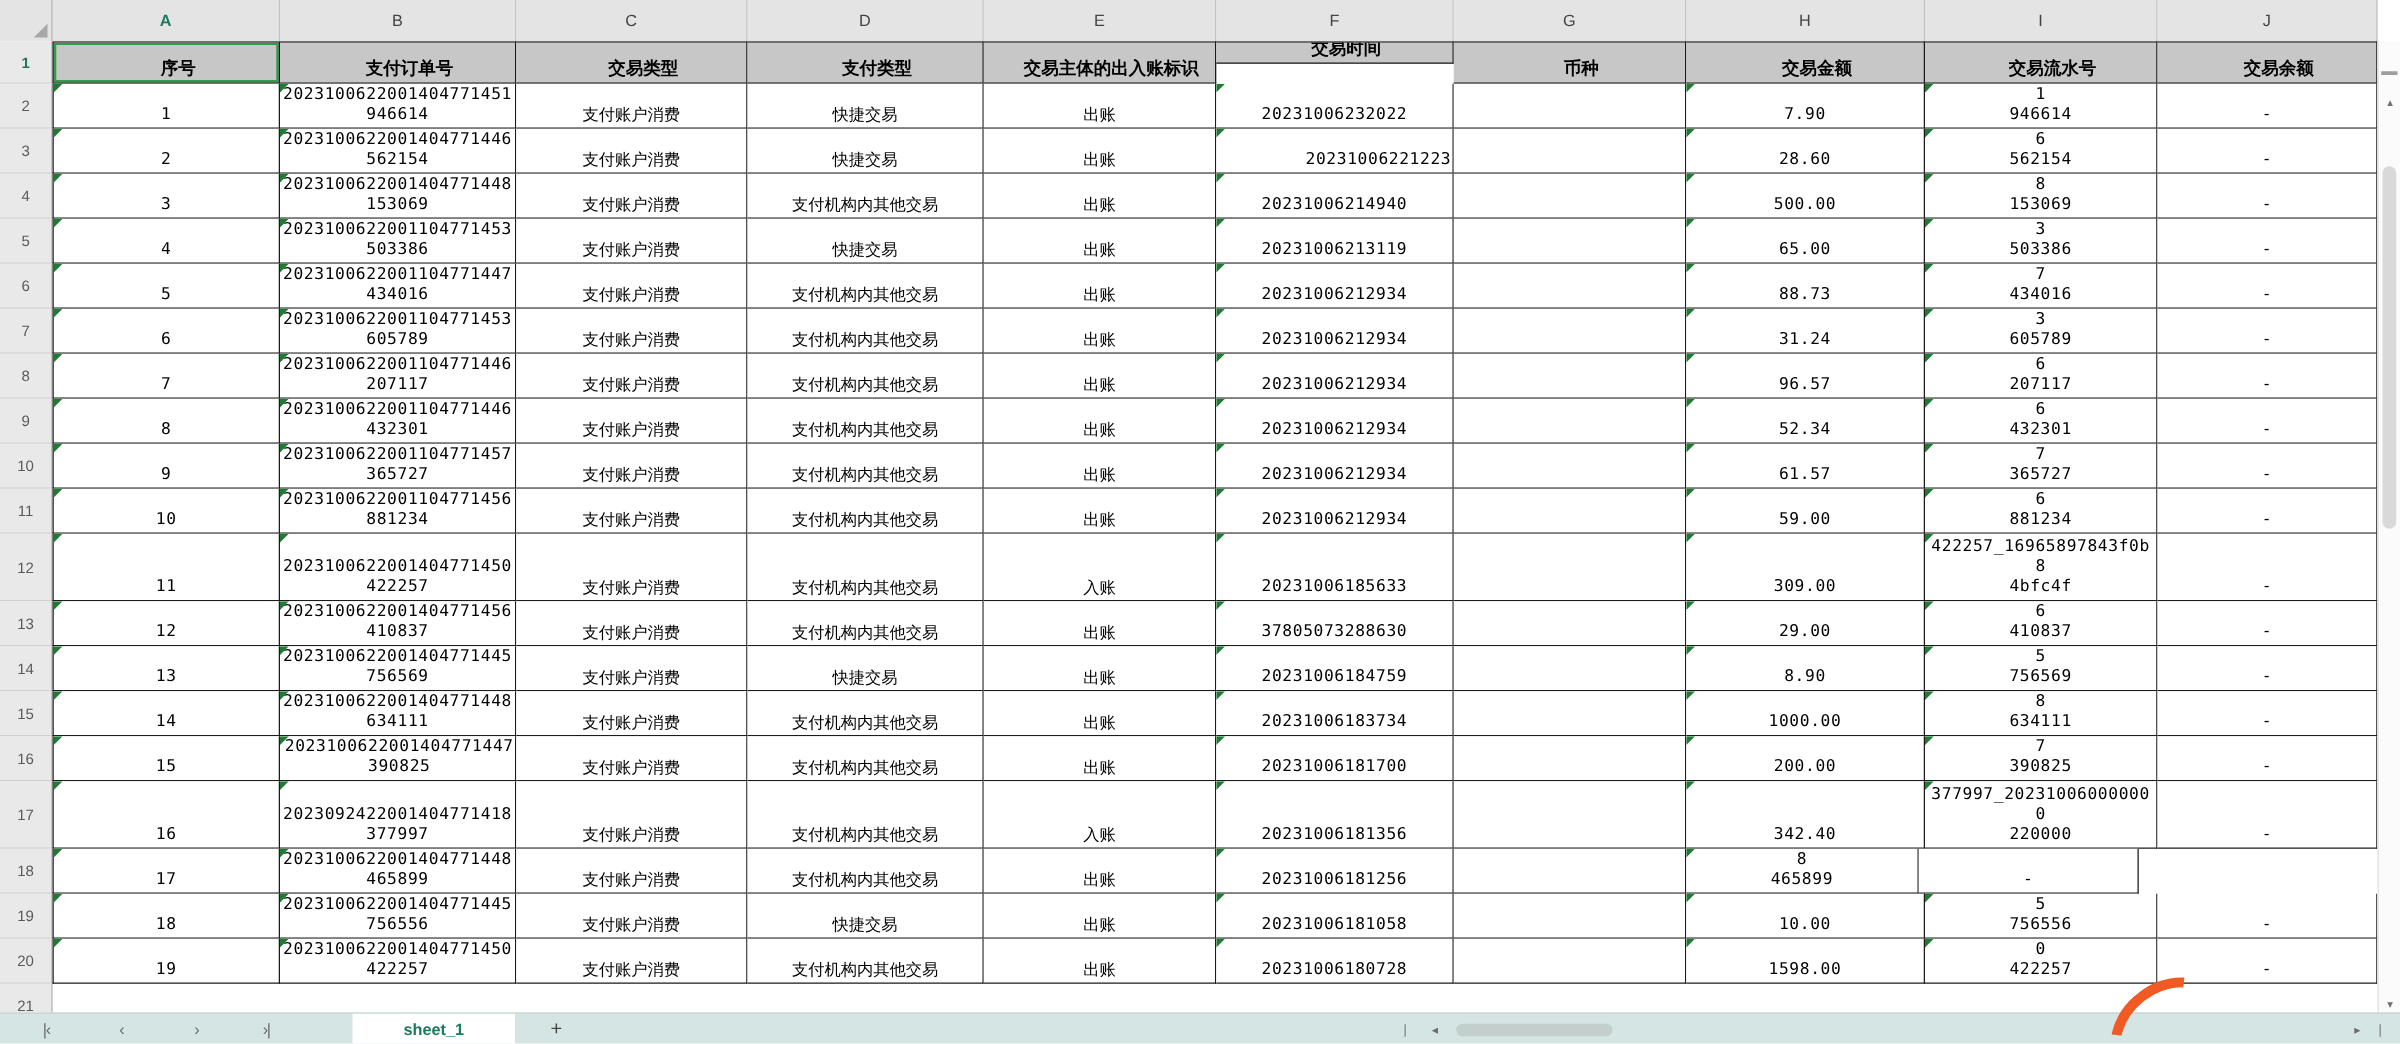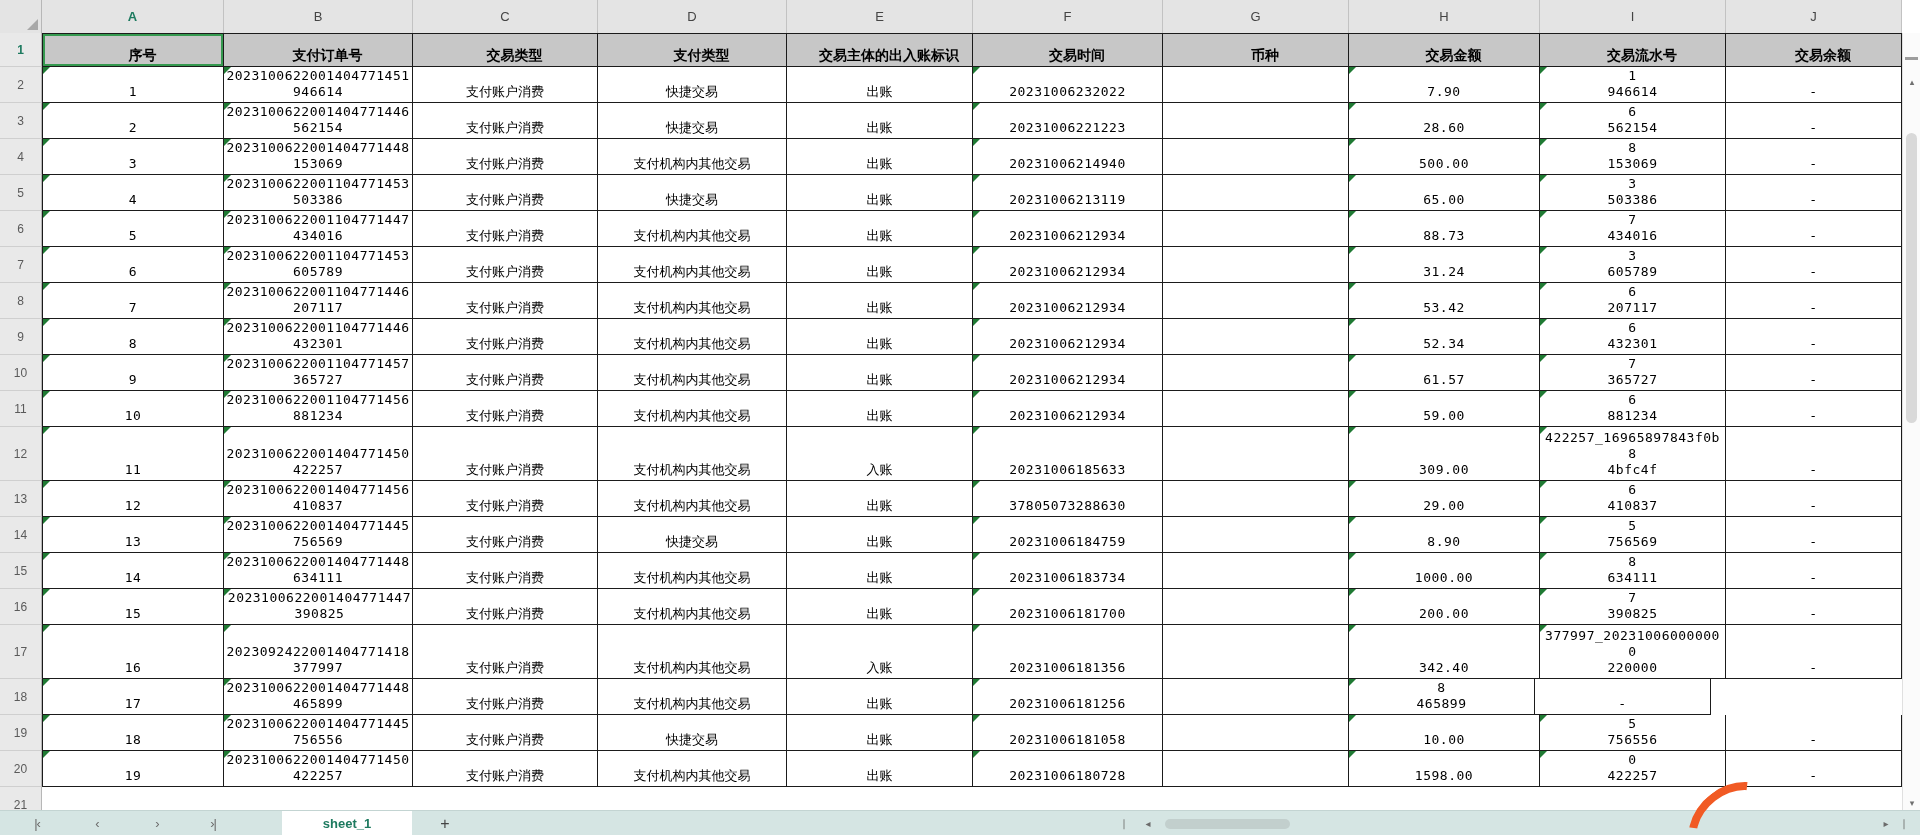--- a/index.html
+++ b/index.html
@@ -86,21 +86,21 @@
     </div>
 
   <div id="grid">
       <div class="grid-row hdr-row" style="height: 34px;">
         <div class="rowhdr active" style="height: 34px;">1</div>
         <div class="cell first selected" style="width: 182px; height: 34px;">序号</div>
         <div class="cell" style="width: 189px; height: 34px;">支付订单号</div>
         <div class="cell" style="width: 185px; height: 34px;">交易类型</div>
         <div class="cell" style="width: 189px; height: 34px;">支付类型</div>
         <div class="cell" style="width: 186px; height: 34px;">交易主体的出入账标识</div>
-        <div class="cell" style="width: 190px; height: 34px;">交易时间</div>
+        <div class="cell" style="width: 190px; height: 18px;">交易时间</div>
         <div class="cell" style="width: 186px; height: 34px;">币种</div>
         <div class="cell" style="width: 191px; height: 34px;">交易金额</div>
         <div class="cell" style="width: 186px; height: 34px;">交易流水号</div>
         <div class="cell" style="width: 176px; height: 34px;">交易余额</div>
       </div>
       <div class="grid-row" style="height: 36px;">
         <div class="rowhdr" style="height: 36px;">2</div>
         <div class="cell first num" style="width: 182px; height: 36px;"><div class="marker"></div><span>1</span></div>
         <div class="cell num" style="width: 189px; height: 36px;"><div class="marker"></div><span>2023100622001404771451
 946614</span></div>
@@ -115,21 +115,21 @@
         <div class="cell num" style="width: 176px; height: 36px;"><span>-</span></div>
       </div>
       <div class="grid-row" style="height: 36px;">
         <div class="rowhdr" style="height: 36px;">3</div>
         <div class="cell first num" style="width: 182px; height: 36px;"><div class="marker"></div><span>2</span></div>
         <div class="cell num" style="width: 189px; height: 36px;"><div class="marker"></div><span>2023100622001404771446
 562154</span></div>
         <div class="cell" style="width: 185px; height: 36px;"><span>支付账户消费</span></div>
         <div class="cell" style="width: 189px; height: 36px;"><span>快捷交易</span></div>
         <div class="cell" style="width: 186px; height: 36px;"><span>出账</span></div>
-        <div class="cell num" style="width: 190px; height: 36px;"><div class="marker"></div><span>20231006221223</span></div>
+        <div class="cell num" style="width: 190px; height: 36px; justify-content: flex-end;"><div class="marker"></div><span>20231006221223</span></div>
         <div class="cell" style="width: 186px; height: 36px;"><span></span></div>
         <div class="cell num" style="width: 191px; height: 36px;"><div class="marker"></div><span>28.60</span></div>
         <div class="cell num" style="width: 186px; height: 36px;"><div class="marker"></div><span>2023100622001404771446
 562154</span></div>
         <div class="cell num" style="width: 176px; height: 36px;"><span>-</span></div>
       </div>
       <div class="grid-row" style="height: 36px;">
         <div class="rowhdr" style="height: 36px;">4</div>
         <div class="cell first num" style="width: 182px; height: 36px;"><div class="marker"></div><span>3</span></div>
         <div class="cell num" style="width: 189px; height: 36px;"><div class="marker"></div><span>2023100622001404771448
@@ -192,21 +192,21 @@
       <div class="grid-row" style="height: 36px;">
         <div class="rowhdr" style="height: 36px;">8</div>
         <div class="cell first num" style="width: 182px; height: 36px;"><div class="marker"></div><span>7</span></div>
         <div class="cell num" style="width: 189px; height: 36px;"><div class="marker"></div><span>2023100622001104771446
 207117</span></div>
         <div class="cell" style="width: 185px; height: 36px;"><span>支付账户消费</span></div>
         <div class="cell" style="width: 189px; height: 36px;"><span>支付机构内其他交易</span></div>
         <div class="cell" style="width: 186px; height: 36px;"><span>出账</span></div>
         <div class="cell num" style="width: 190px; height: 36px;"><div class="marker"></div><span>20231006212934</span></div>
         <div class="cell" style="width: 186px; height: 36px;"><span></span></div>
-        <div class="cell num" style="width: 191px; height: 36px;"><div class="marker"></div><span>53.42</span></div>
+        <div class="cell num" style="width: 191px; height: 36px;"><div class="marker"></div><span>96.57</span></div>
         <div class="cell num" style="width: 186px; height: 36px;"><div class="marker"></div><span>2023100622001104771446
 207117</span></div>
         <div class="cell num" style="width: 176px; height: 36px;"><span>-</span></div>
       </div>
       <div class="grid-row" style="height: 36px;">
         <div class="rowhdr" style="height: 36px;">9</div>
         <div class="cell first num" style="width: 182px; height: 36px;"><div class="marker"></div><span>8</span></div>
         <div class="cell num" style="width: 189px; height: 36px;"><div class="marker"></div><span>2023100622001104771446
 432301</span></div>
         <div class="cell" style="width: 185px; height: 36px;"><span>支付账户消费</span></div>

